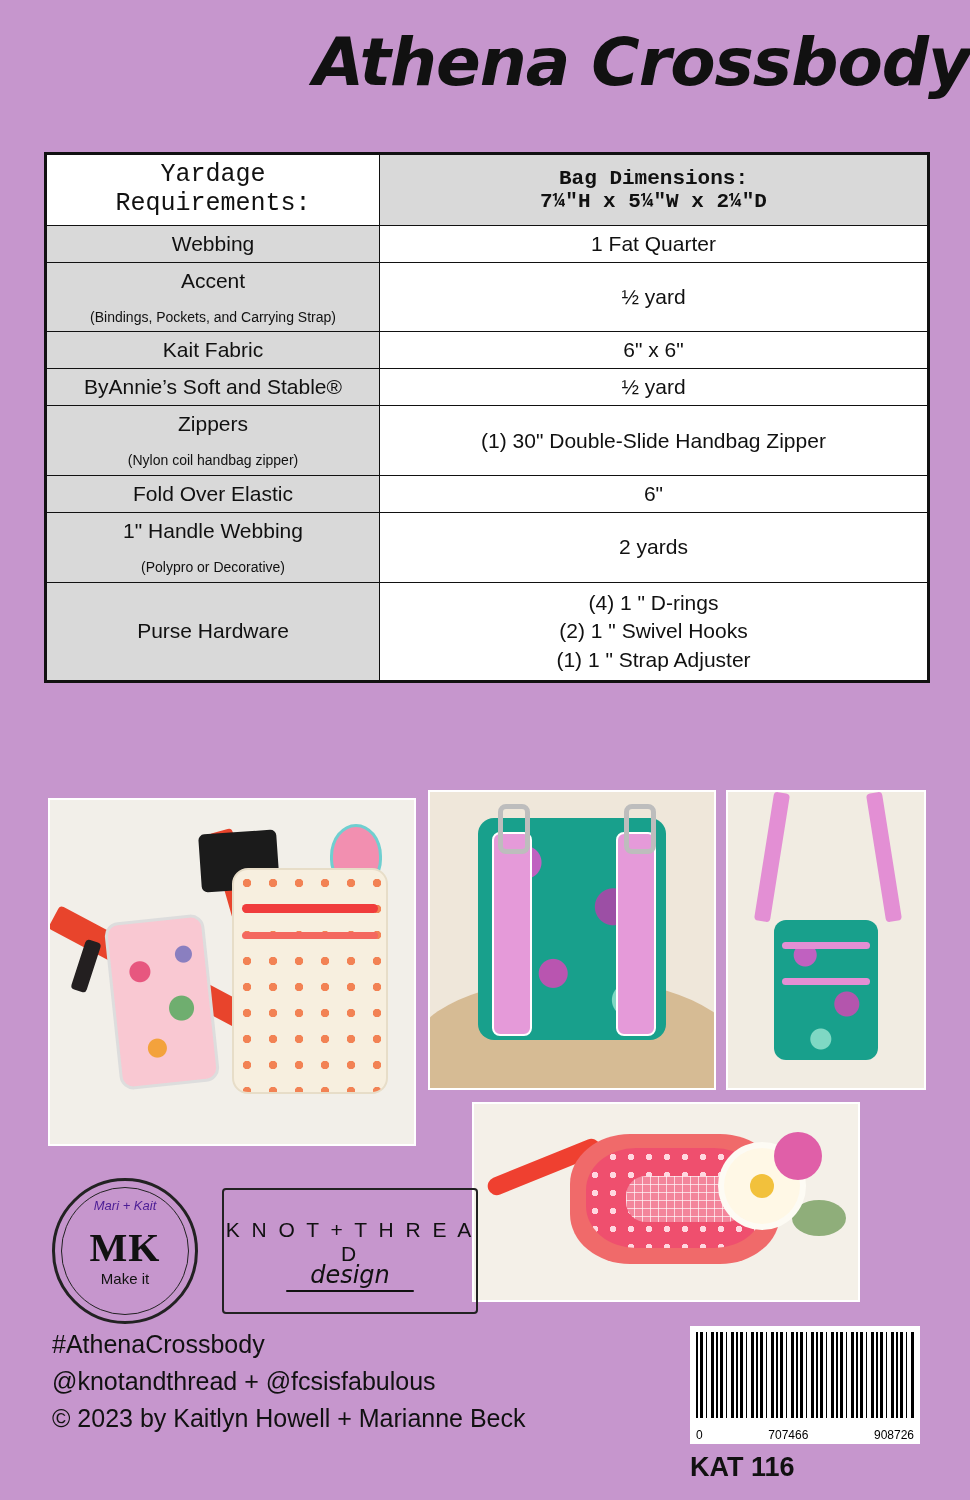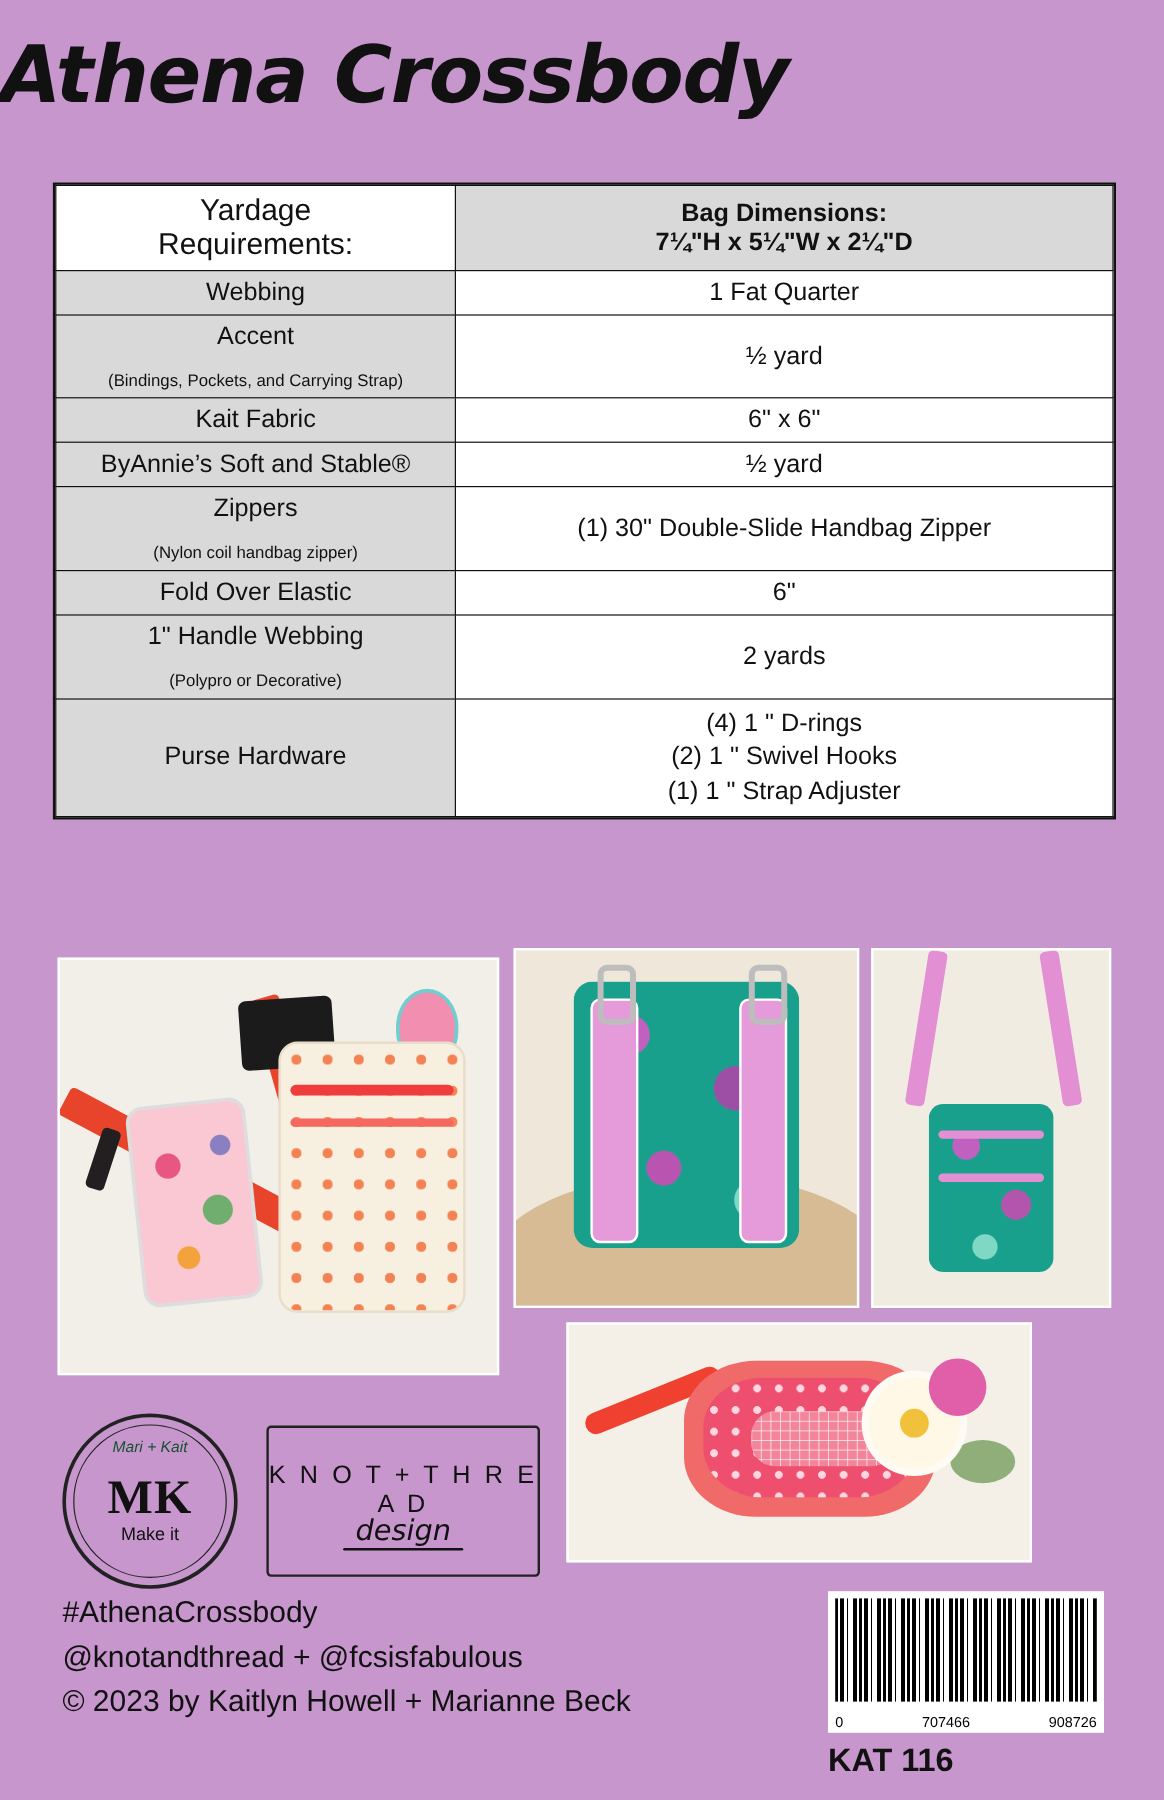--- a/index.html
+++ b/index.html
@@ -14,21 +14,21 @@
     position: relative;
     overflow: hidden;
   }
   .page {
     position: absolute;
     inset: 0;
   }
 
   
   .title {
-    text-align: left;
+    text-align: right;
     font-family: "DejaVu Sans", sans-serif;
     font-weight: bold;
     font-style: italic;
     font-size: 66px;
     color: #111;
     letter-spacing: -1px;
     padding-top: 28px;
     line-height: 1.05;
   }
 
@@ -59,20 +59,21 @@
     width: 320px;
     background: #d9d9d9;
   }
   td.value {
     background: #fff;
   }
   .hdr td {
     font-weight: bold;
     font-size: 24px;
     padding: 12px 6px;
+    font-family: Liberation Mono, monospace;
   }
   .hdr td.label {
     background: #fff;
     font-weight: normal;
   }
   .hdr td.label .h1 {
     font-size: 25px;
     line-height: 1.15;
   }
   .hdr td.value {
@@ -265,28 +266,29 @@
     position:absolute; left:0; right:0; top:46px;
     text-align:center; font-size:40px; font-weight:bold; color:#111;
     font-family:"Liberation Serif", serif; letter-spacing:1px;
   }
   .logo-mk .makeit {
     position:absolute; left:0; right:0; top:92px;
     text-align:center; font-size:15px; color:#111;
   }
   .logo-mk .mari {
     position:absolute; left:0; right:0; top:20px;
-    text-align:center; font-size:13px; color:#14532d; font-style:italic;
+    text-align:center; font-size:13px; color:#4c1d95; font-style:italic;
   }
 
   .logo-kt {
     position: absolute; left: 222px; top: 1188px;
     width: 224px; height: 122px;
     border: 2px solid #222; border-radius: 4px;
     background: transparent;
+    padding-left: 28px;
   }
   .logo-kt .kt-top {
     position:absolute; left:0; right:0; top:28px; text-align:center;
     font-size:21px; letter-spacing:3px; color:#111;
   }
   .logo-kt .kt-bot {
     position:absolute; left:0; right:0; top:71px; text-align:center;
     font-size:24px; color:#111; font-style:italic;
     font-family:"DejaVu Sans", sans-serif;
   }

